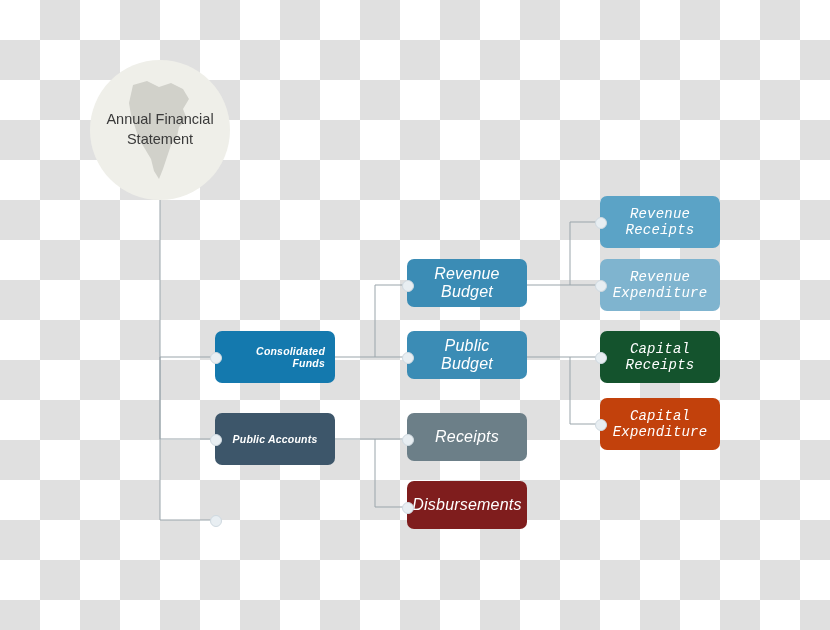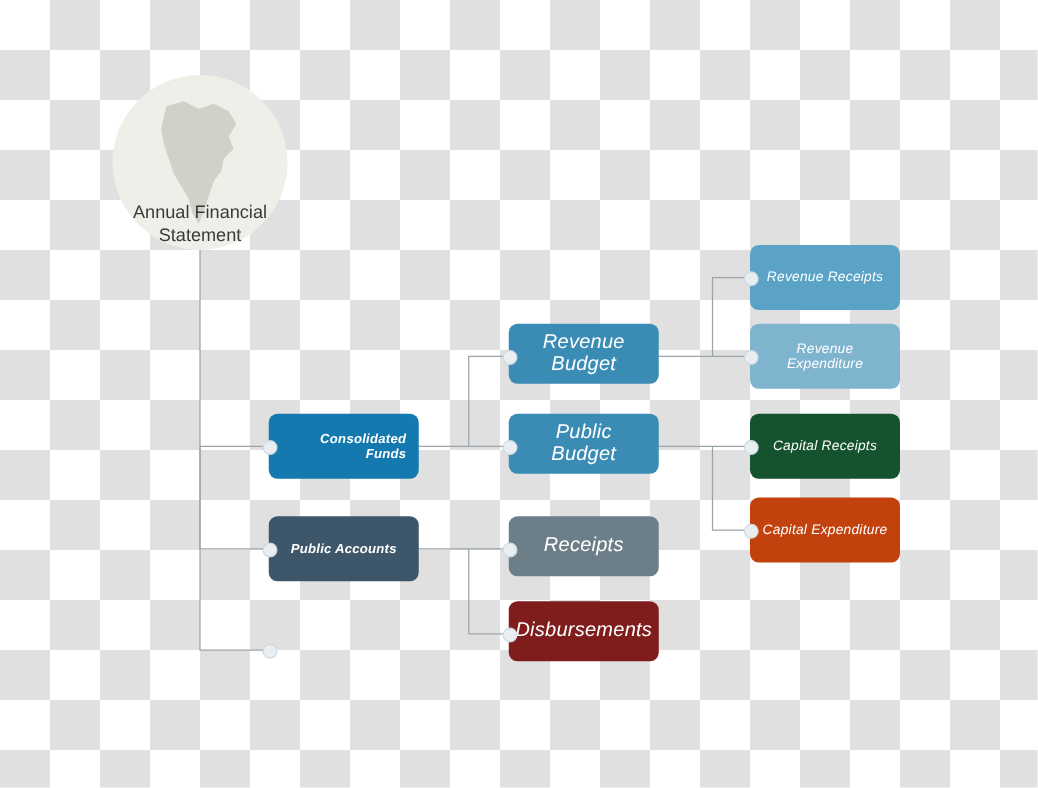--- a/index.html
+++ b/index.html
@@ -33,21 +33,21 @@
   }
   .root-node {
     position: absolute;
     left: 90px;
     top: 60px;
     width: 140px;
     height: 140px;
     border-radius: 50%;
     background: #efefe9;
     display: flex;
-    align-items: flex-end;
+    align-items: center;
     justify-content: center;
     text-align: center;
   }
   .root-map {
     position: absolute;
     left: 50%;
     top: 50%;
     transform: translate(-50%, -50%);
     opacity: 0.55;
   }
@@ -67,21 +67,21 @@
     align-items: center;
     justify-content: center;
     text-align: center;
     color: #ffffff;
     font-style: italic;
     letter-spacing: 0.2px;
     padding: 0 10px;
   }
   .node.l1 { width: 120px; height: 52px; font-size: 10.5px; font-weight: bold; text-align: right; }
   .node.l2 { width: 120px; height: 48px; font-size: 16px; font-weight: normal; }
-  .node.l3 { width: 120px; height: 52px; font-size: 11px; font-weight: normal; }
+  .node.l3 { width: 120px; height: 52px; font-size: 14px; font-weight: normal; font-family: Liberation Mono, monospace; }
   .bullet {
     position: absolute;
     width: 10px;
     height: 10px;
     border-radius: 50%;
     background: #e8eef2;
     border: 1px solid #cfd9e0;
   }
 </style>
 </head>

